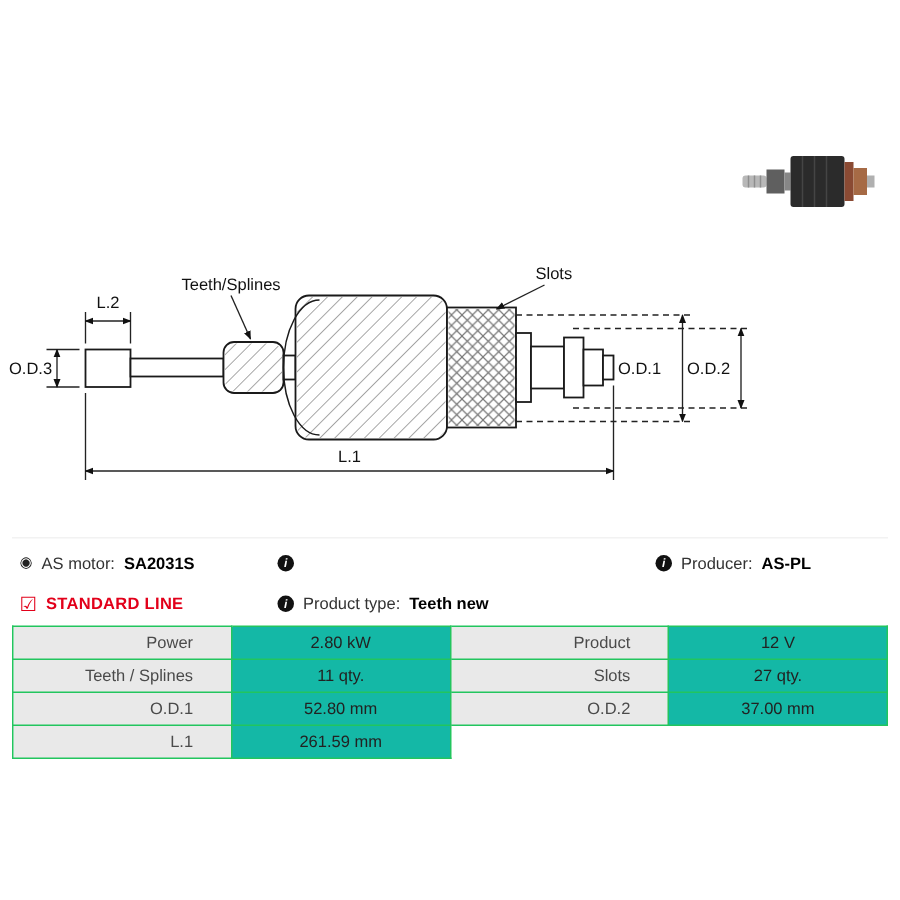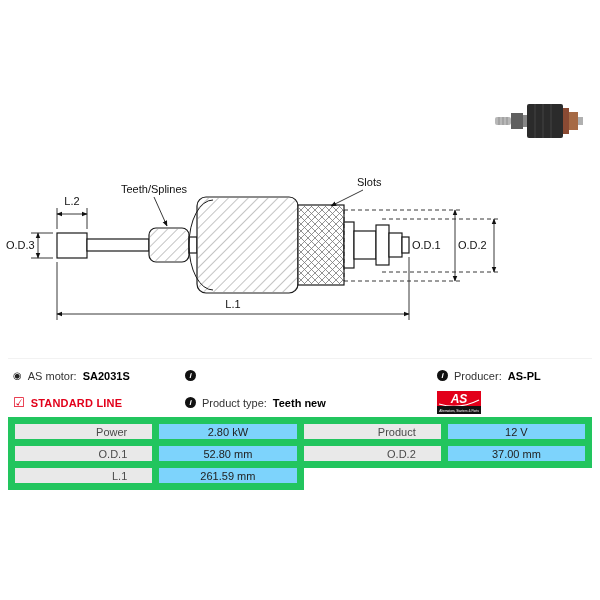--- a/index.html
+++ b/index.html
@@ -41,23 +41,23 @@
   }
   .red-bold { color: #e2001a; font-weight: bold; letter-spacing: .2px; }
   .lbl { color: #333; }
   .val-bold { font-weight: bold; color: #000; }
 
   
   .specs {
     position: absolute; top: 417px; left: 8px; width: 584px;
     border-collapse: collapse; font-size: 11px; table-layout: fixed;
   }
-  .specs td { border: 7px solid #22c55e; height: 22px; padding: 0 8px; }
+  .specs td { border: 1px solid #22c55e; height: 22px; padding: 0 8px; }
   .specs td.lab { background: #e9e9e9; text-align: right; padding-right: 25px; color: #4a4a4a; }
-  .specs td.val { text-align: center; color: #222; background: #7dd3fc; }
+  .specs td.val { text-align: center; color: #222; background: #14b8a6; }
   .specs td:empty { background: #fff; border: none; }
 </style>
 </head>
 <body>
 
 <div class="page">
 
   <svg class="drawing" width="600" height="355" viewBox="0 0 600 355">
     <defs>
       <marker id="arr" viewBox="0 0 10 10" refX="9" refY="5" markerWidth="6.5" markerHeight="6.5" orient="auto-start-reverse">
@@ -168,40 +168,37 @@
 
     <div class="info-item">
       <span class="icon-check">☑</span>
       <span class="red-bold">STANDARD LINE</span>
     </div>
     <div class="info-item">
       <span class="icon-info">i</span>
       <span class="lbl">Product type:</span>
       <span class="val-bold">Teeth new</span>
     </div>
-    <div class="info-item">
-      <svg width="44" height="23" viewBox="0 0 44 23">
-        <rect width="44" height="15" fill="#e2001a"></rect>
-        <path d="M2,13 q20,6 40,-4" stroke="#ffffff" stroke-width="1.2" fill="none"></path>
-        <text x="22" y="12" text-anchor="middle" fill="#ffffff" font-size="12" font-weight="bold" font-style="italic">AS</text>
-        <rect y="15" width="44" height="8" fill="#111111"></rect>
-        <text x="22" y="20.5" text-anchor="middle" fill="#ffffff" font-size="3.2">Alternators, Starters &amp; Parts</text>
-      </svg>
-    </div>
   </div>
 
   <table class="specs">
     <tbody>
       <tr>
         <td class="lab">Power</td>
         <td class="val">2.80 kW</td>
         <td class="lab">Product</td>
         <td class="val">12 V</td>
       </tr>
       <tr>
+        <td class="lab">Teeth / Splines</td>
+        <td class="val">11 qty.</td>
+        <td class="lab">Slots</td>
+        <td class="val">27 qty.</td>
+      </tr>
+      <tr>
         <td class="lab">O.D.1</td>
         <td class="val">52.80 mm</td>
         <td class="lab">O.D.2</td>
         <td class="val">37.00 mm</td>
       </tr>
       <tr>
         <td class="lab">L.1</td>
         <td class="val">261.59 mm</td>
         <td class="lab"></td>
         <td class="val"></td>

